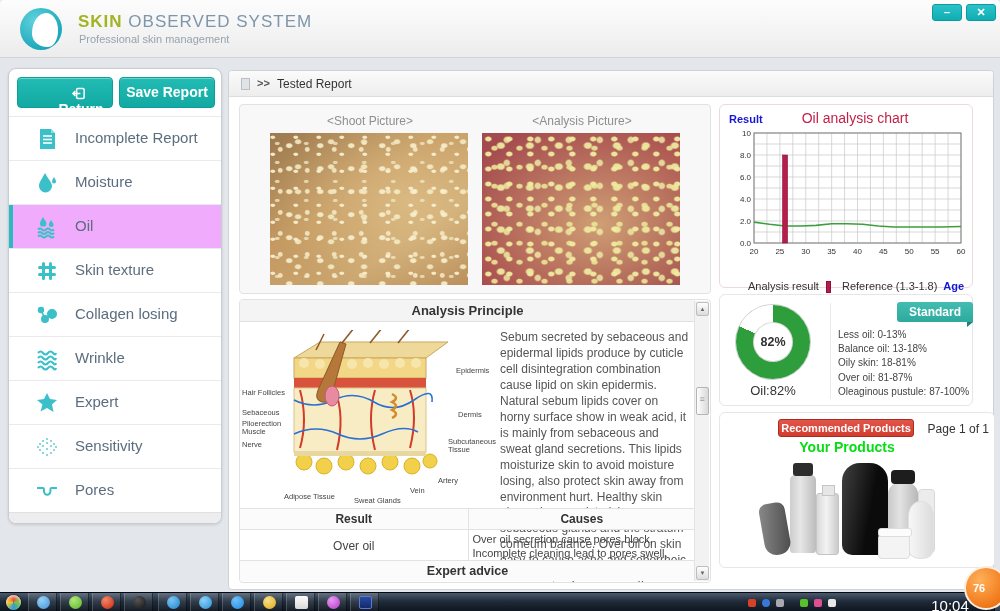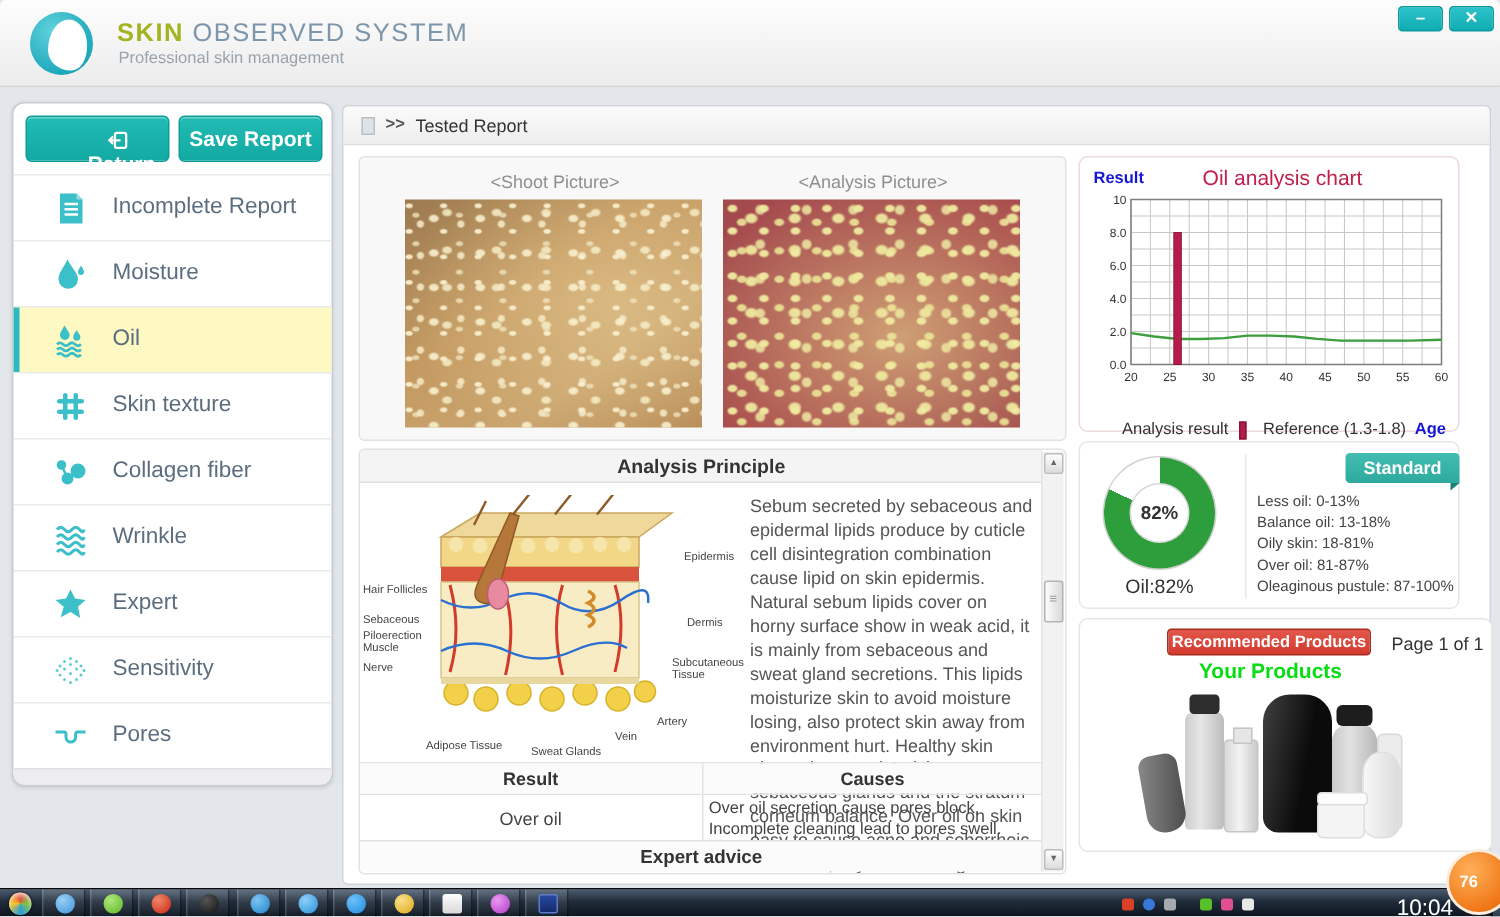--- a/index.html
+++ b/index.html
@@ -28,21 +28,21 @@
   .btn-teal { position:absolute; top:8px; height:31px; border-radius:4px; border:1px solid #0c9e99;
     background:linear-gradient(#22bcb4,#12a9a2); color:#fff; font-weight:bold; font-size:14px;
     text-align:center; cursor:pointer; box-shadow:inset 0 1px 0 rgba(255,255,255,.35); }
   .btn-return { left:8px; width:96px; padding-top:6px;padding-left:32px; }
   .btn-save { left:110px; width:96px; line-height:29px; }
   .btn-return svg { vertical-align:-4px; margin-right:5px; }
   .menu { position:absolute; left:0; top:47px; width:212px; }
   .menu-item { position:relative; height:44px; border-top:1px solid #e8eaec; cursor:pointer; }
   .menu-item .mi-icon { position:absolute; left:26px; top:10px; width:24px; height:24px; }
   .menu-item .mi-label { position:absolute; left:66px; top:12px; font-size:15px; color:#5b6d7e; }
-  .menu-item.selected { background:#fef9c3; }
+  .menu-item.selected { background:#f0abfc; }
   .menu-item.selected::before { content:""; position:absolute; left:0; top:0; width:4px; height:100%; background:#2bbac1; }
   .menu-foot { position:absolute; left:0; top:443px; width:212px; height:11px; background:#ededef; border-radius:0 0 7px 7px; border-top:1px solid #e0e0e2; }
 
   
   .main { position:absolute; left:228px; top:70px; width:766px; height:520px; background:#fff;
     border:1px solid #cfd3d7; border-radius:4px; }
   .crumb-bar { position:absolute; left:0; top:0; width:100%; height:26px;
     background:linear-gradient(#fbfbfb,#ededed); border-bottom:1px solid #ddd; border-radius:4px 4px 0 0; }
   .crumb-doc { position:absolute; left:12px; top:7px; width:9px; height:12px; background:#dfe3e6; border:1px solid #b9bfc4; }
   .crumb-arrows { position:absolute; left:28px; top:6px; font-size:11px; color:#555; font-weight:bold; }
@@ -228,21 +228,21 @@
       <div class="menu-item">
         <svg class="mi-icon" viewBox="0 0 24 24">
             <g stroke="#3bbfc8" stroke-width="1.6" fill="#3bbfc8">
               <line x1="6" y1="7" x2="10" y2="16"></line>
               <line x1="10" y1="16" x2="17" y2="11"></line>
               <circle cx="6" cy="7" r="2.4"></circle>
               <circle cx="10" cy="16" r="3.2"></circle>
               <circle cx="17" cy="11" r="4.2"></circle>
             </g>
           </svg>
-        <span class="mi-label">Collagen fiber</span>
+        <span class="mi-label">Collagen losing</span>
       </div>
       <div class="menu-item">
         <svg class="mi-icon" viewBox="0 0 24 24">
             <g fill="none" stroke="#3bbfc8" stroke-width="2">
               <path d="M3 6 q2.5 -3 5 0 t5 0 t5 0 t3 0"></path>
               <path d="M3 11 q2.5 -3 5 0 t5 0 t5 0 t3 0"></path>
               <path d="M3 16 q2.5 -3 5 0 t5 0 t5 0 t3 0"></path>
               <path d="M3 21 q2.5 -3 5 0 t5 0 t5 0 t3 0"></path>
             </g>
           </svg>

